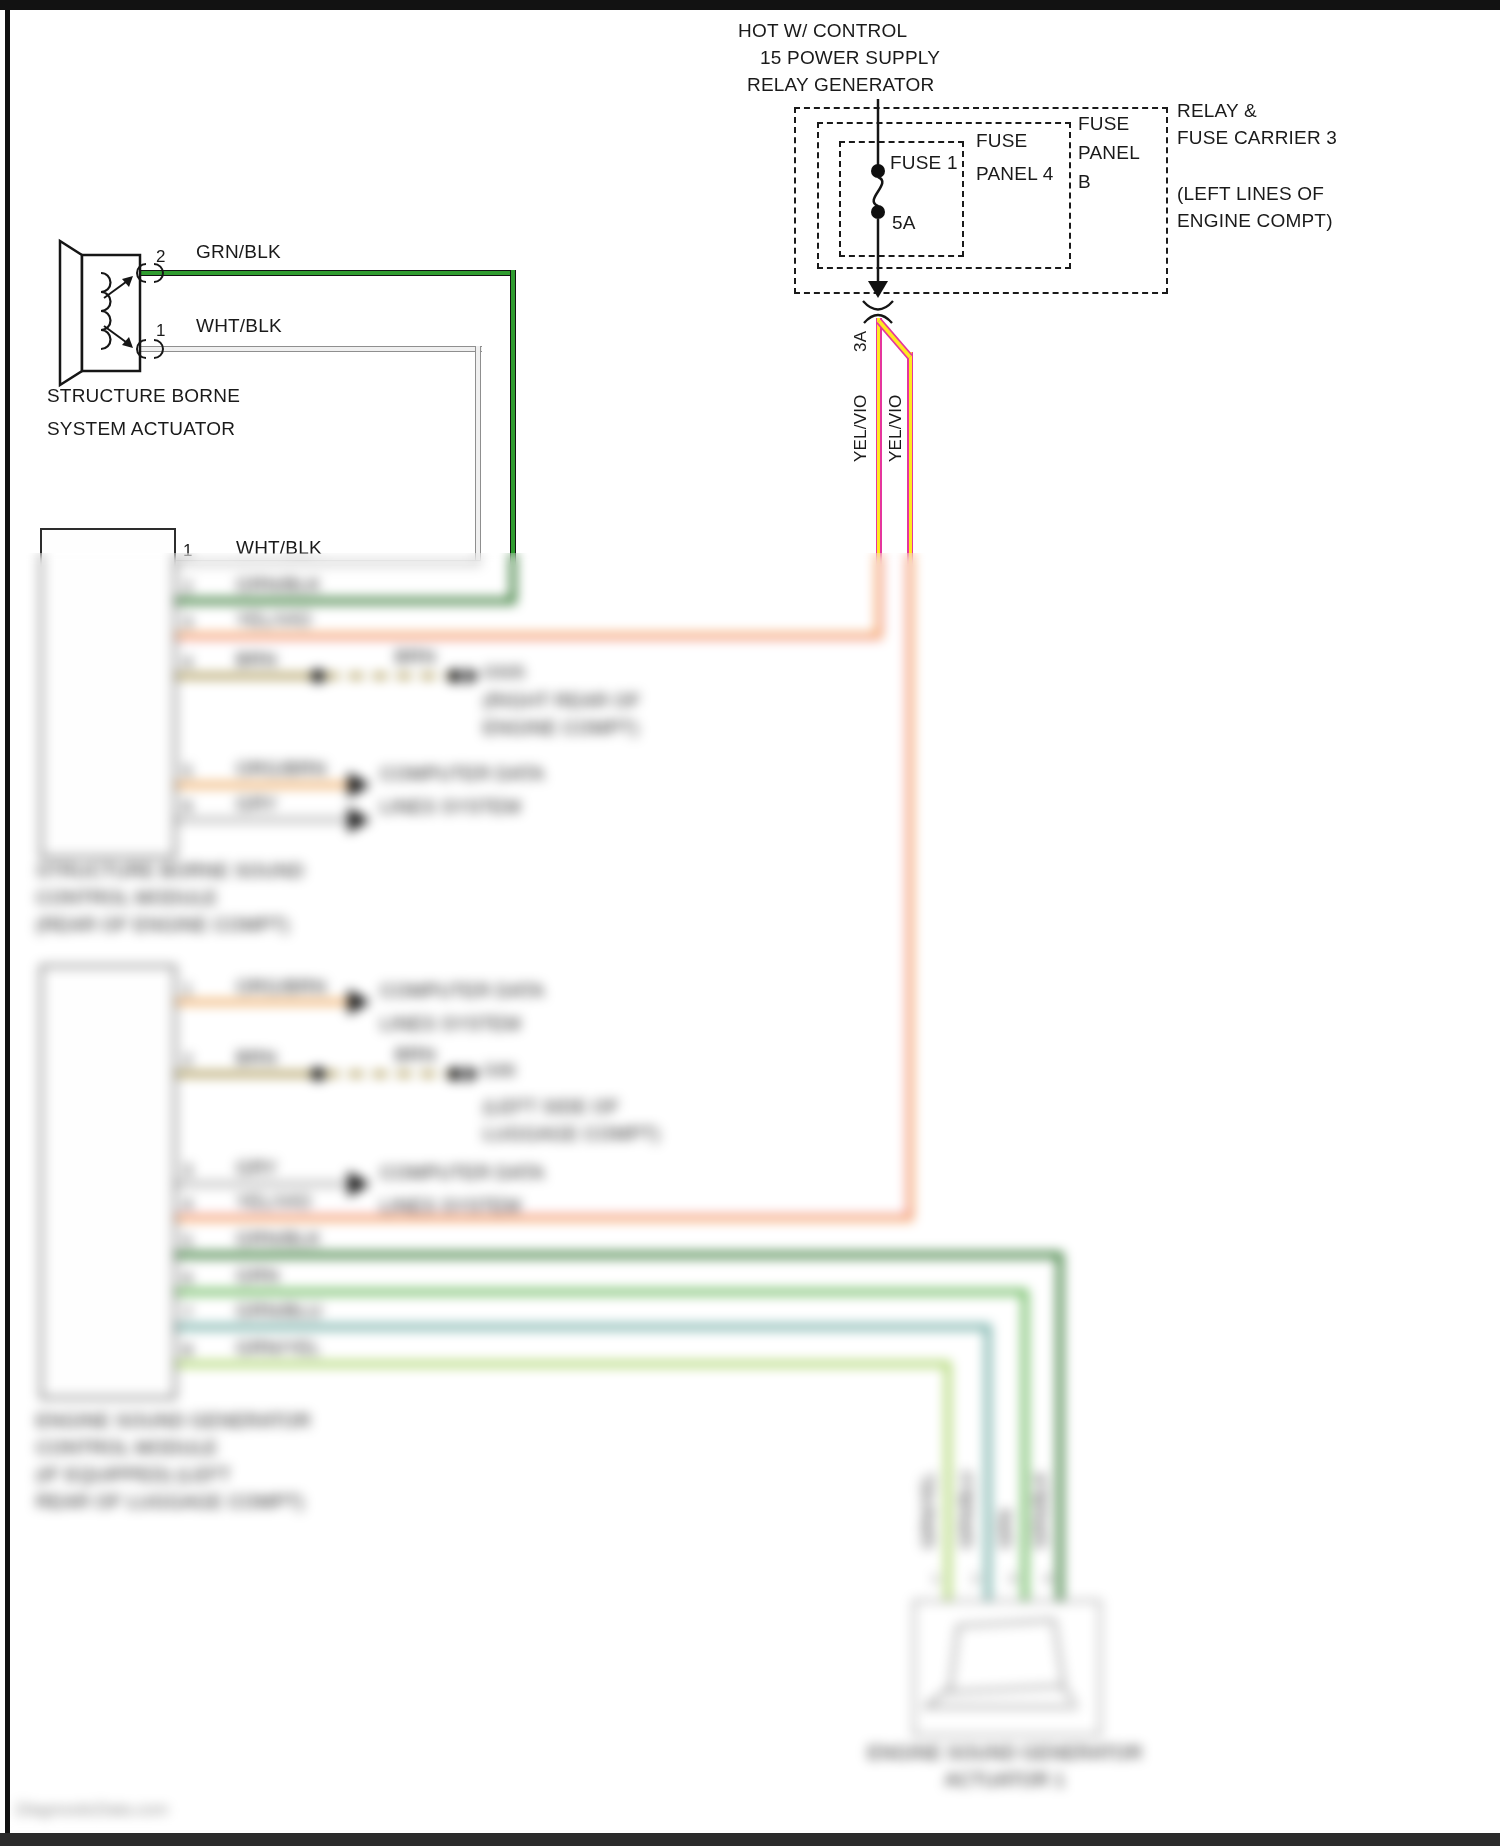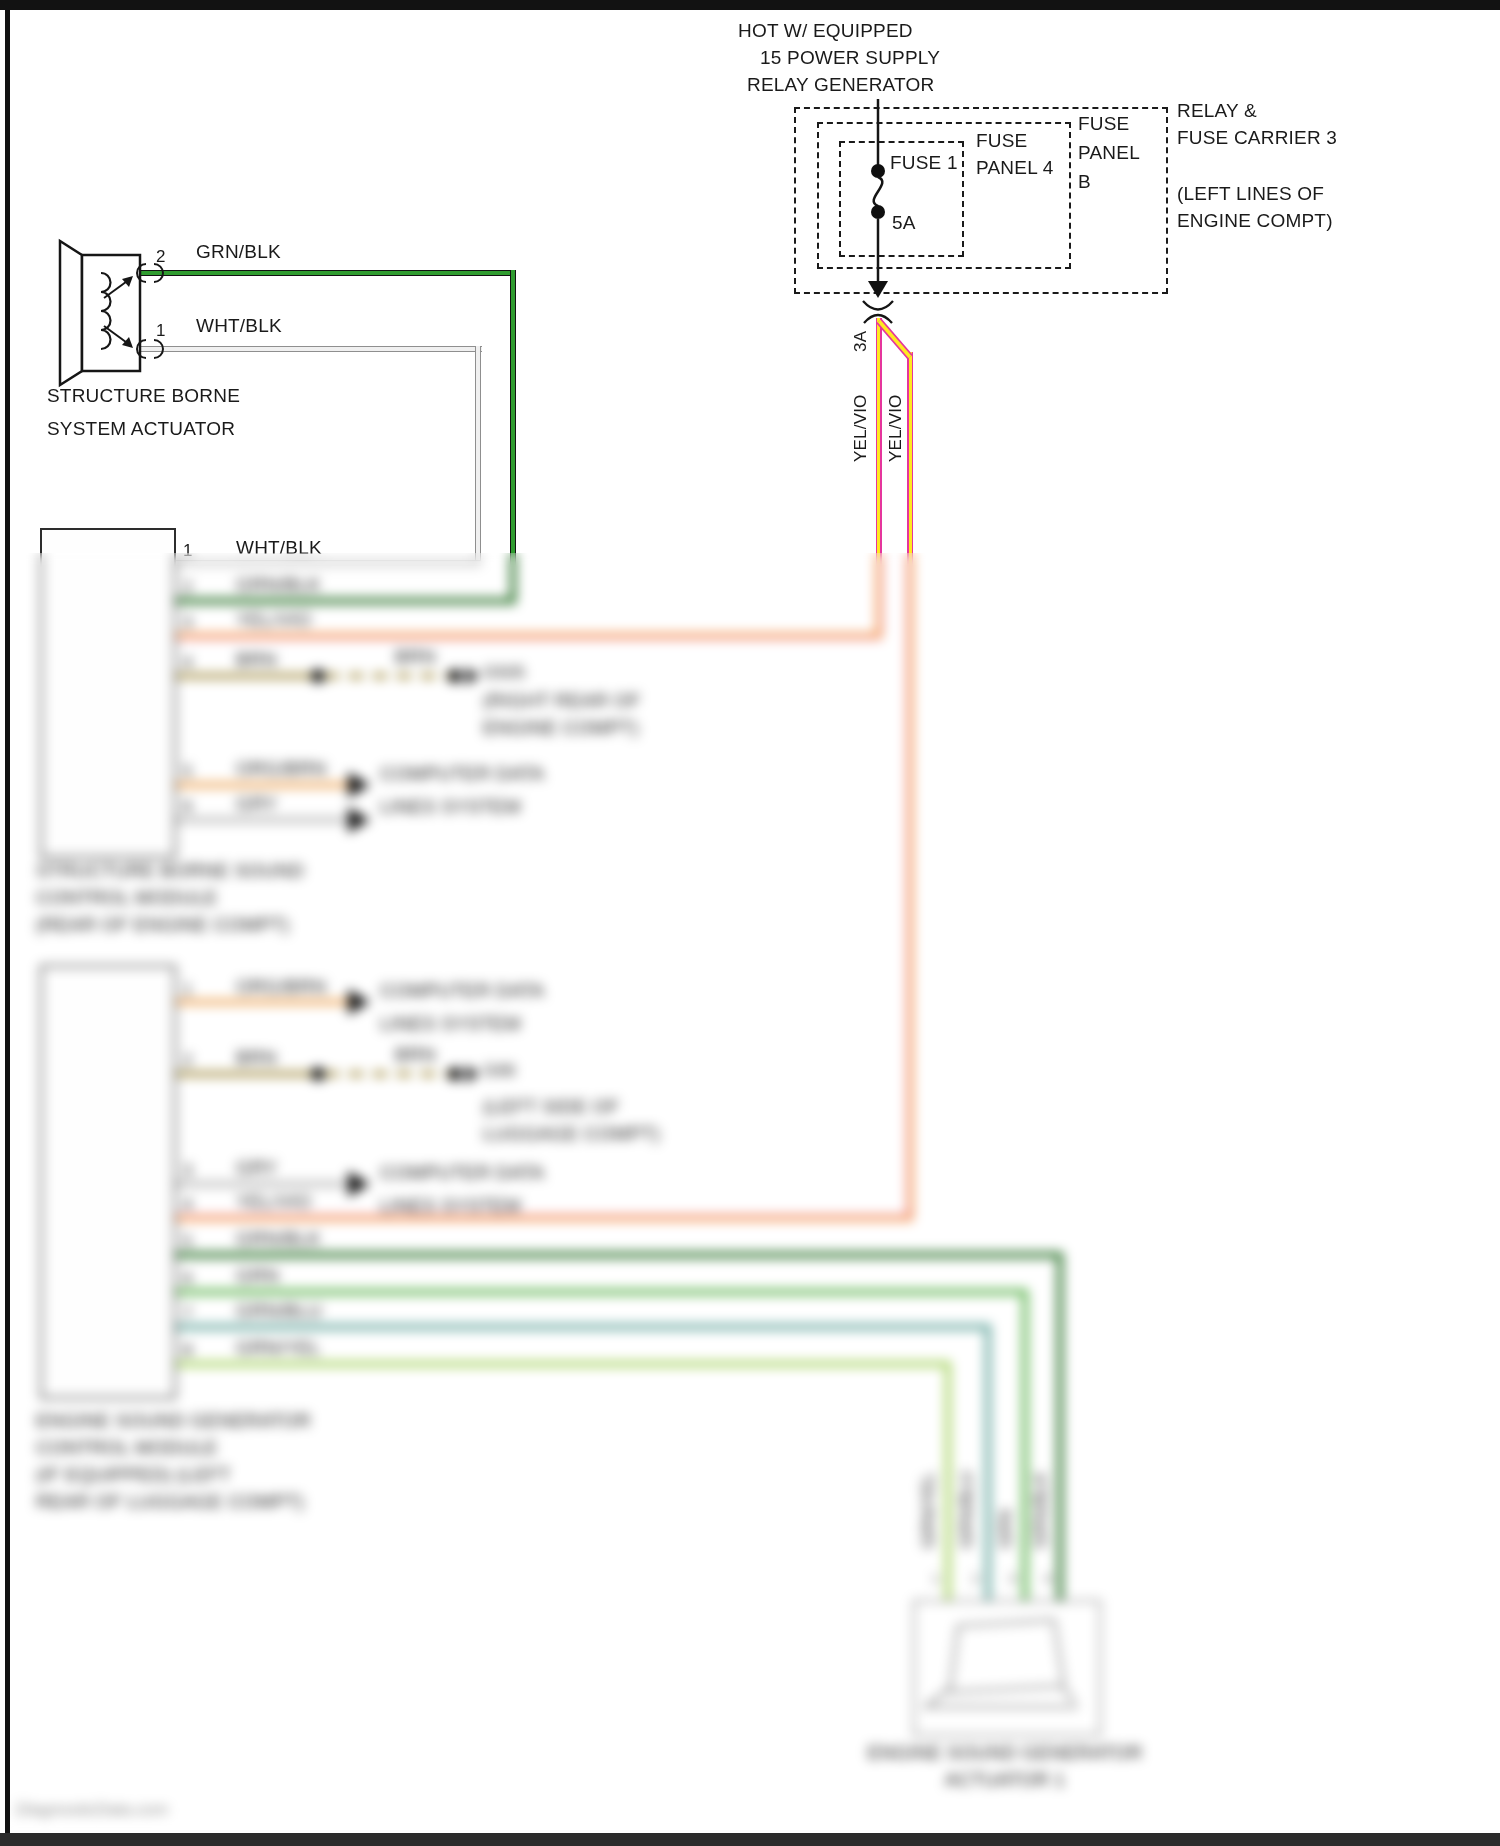--- a/index.html
+++ b/index.html
@@ -38,32 +38,32 @@
   .blur-overlay{position:absolute;left:0;top:553px;width:1500px;height:1280px;z-index:10;
        backdrop-filter:blur(6px);-webkit-backdrop-filter:blur(6px);background:rgba(255,255,255,0.02);}
   .bar{position:absolute;background:#121212;z-index:20;}
   .wm{position:absolute;left:16px;top:1800px;font-size:17px;font-style:italic;color:#8a8a8a;z-index:6;}
 </style>
 </head>
 <body>
 
 <div class="page">
 
-  <div class="t" style="left:738px;top:20px;">HOT W/ EQUIPPED</div>
+  <div class="t" style="left:738px;top:20px;">HOT W/ CONTROL</div>
   <div class="t" style="left:760px;top:47px;">15 POWER SUPPLY</div>
   <div class="t" style="left:747px;top:74px;">RELAY GENERATOR</div>
 
   <div class="dashbox" style="left:794px;top:107px;width:370px;height:183px;"></div>
   <div class="dashbox" style="left:817px;top:122px;width:250px;height:143px;"></div>
   <div class="dashbox" style="left:839px;top:141px;width:121px;height:112px;"></div>
 
   <div class="t" style="left:890px;top:152px;">FUSE 1</div>
   <div class="t" style="left:892px;top:212px;">5A</div>
   <div class="t" style="left:976px;top:130px;">FUSE</div>
-  <div class="t" style="left:976px;top:157px;">PANEL 4</div>
+  <div class="t" style="left:976px;top:163px;">PANEL 4</div>
   <div class="t" style="left:1078px;top:113px;">FUSE</div>
   <div class="t" style="left:1078px;top:142px;">PANEL</div>
   <div class="t" style="left:1078px;top:171px;">B</div>
   <div class="t" style="left:1177px;top:100px;">RELAY &amp;</div>
   <div class="t" style="left:1177px;top:127px;">FUSE CARRIER 3</div>
   <div class="t" style="left:1177px;top:183px;">(LEFT LINES OF</div>
   <div class="t" style="left:1177px;top:210px;">ENGINE COMPT)</div>
 
   <div class="vlabel" style="left:851px;top:352px;">3A</div>
   <div class="vlabel" style="left:851px;top:462px;">YEL/VIO</div>

